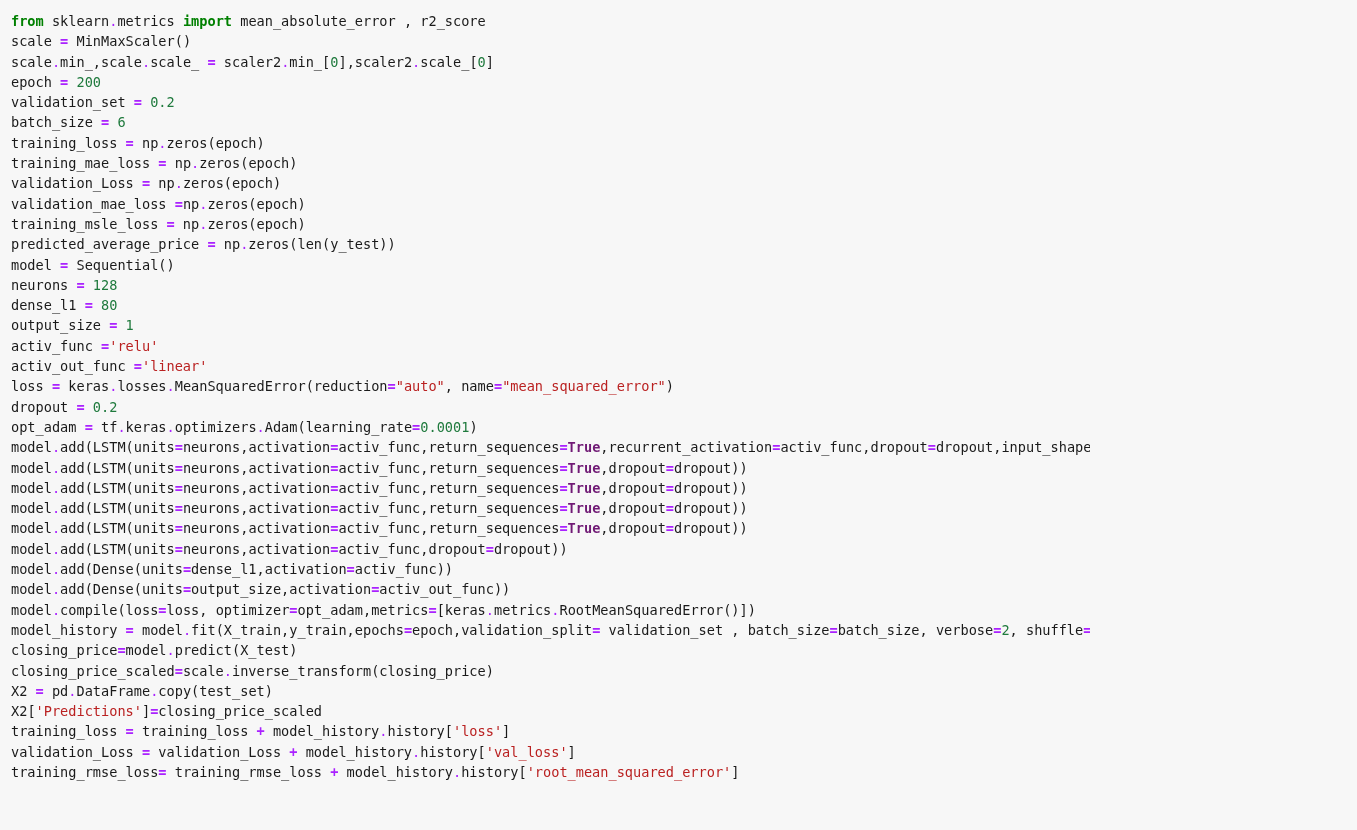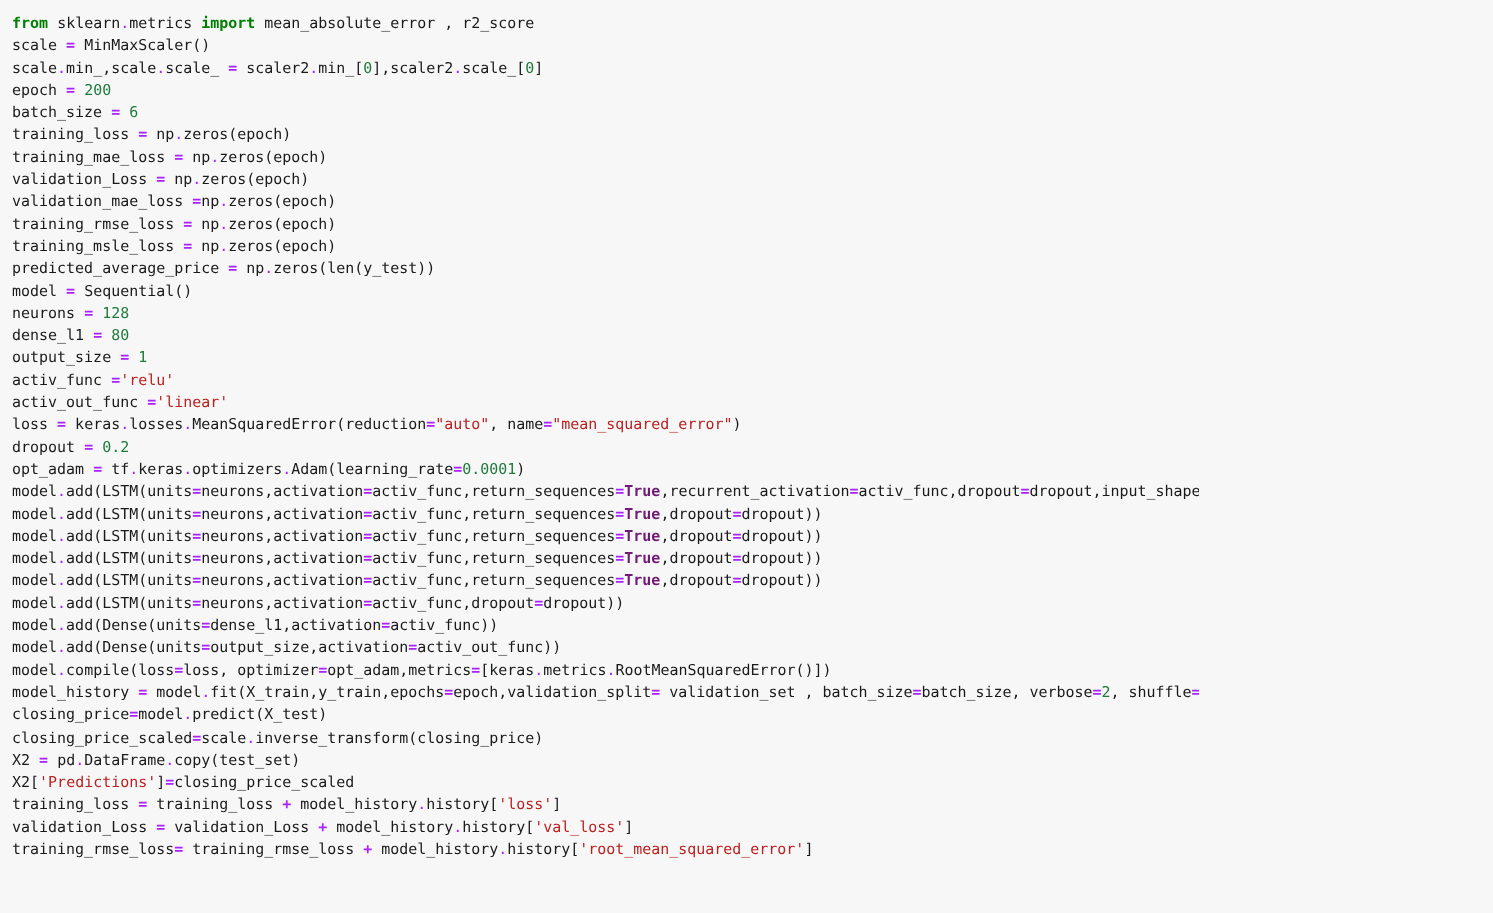--- a/index.html
+++ b/index.html
@@ -43,26 +43,26 @@
 </style>
 </head>
 <body>
 
 <div id="code-cell">
   <div id="code-lines">
       <div class="code-line"><span class="tok-kw">from</span><span class="tok-plain"> </span><span class="tok-plain">sklearn</span><span class="tok-dot">.</span><span class="tok-plain">metrics</span><span class="tok-plain"> </span><span class="tok-kw">import</span><span class="tok-plain"> </span><span class="tok-plain">mean_absolute_error </span><span class="tok-punc">,</span><span class="tok-plain"> r2_score</span></div>
       <div class="code-line"><span class="tok-plain">scale </span><span class="tok-op">=</span><span class="tok-plain"> MinMaxScaler</span><span class="tok-punc">()</span></div>
       <div class="code-line"><span class="tok-plain">scale</span><span class="tok-dot">.</span><span class="tok-plain">min_</span><span class="tok-punc">,</span><span class="tok-plain">scale</span><span class="tok-dot">.</span><span class="tok-plain">scale_ </span><span class="tok-op">=</span><span class="tok-plain"> scaler2</span><span class="tok-dot">.</span><span class="tok-plain">min_</span><span class="tok-punc">[</span><span class="tok-num">0</span><span class="tok-punc">]</span><span class="tok-punc">,</span><span class="tok-plain">scaler2</span><span class="tok-dot">.</span><span class="tok-plain">scale_</span><span class="tok-punc">[</span><span class="tok-num">0</span><span class="tok-punc">]</span></div>
       <div class="code-line"><span class="tok-plain">epoch </span><span class="tok-op">=</span><span class="tok-plain"> </span><span class="tok-num">200</span></div>
+      <div class="code-line"><span class="tok-plain">validation_set </span><span class="tok-op">=</span><span class="tok-plain"> </span><span class="tok-num">0.2</span></div>
       <div class="code-line"><span class="tok-plain">batch_size </span><span class="tok-op">=</span><span class="tok-plain"> </span><span class="tok-num">6</span></div>
       <div class="code-line"><span class="tok-plain">training_loss </span><span class="tok-op">=</span><span class="tok-plain"> np</span><span class="tok-dot">.</span><span class="tok-plain">zeros</span><span class="tok-punc">(</span><span class="tok-plain">epoch</span><span class="tok-punc">)</span></div>
       <div class="code-line"><span class="tok-plain">training_mae_loss </span><span class="tok-op">=</span><span class="tok-plain"> np</span><span class="tok-dot">.</span><span class="tok-plain">zeros</span><span class="tok-punc">(</span><span class="tok-plain">epoch</span><span class="tok-punc">)</span></div>
       <div class="code-line"><span class="tok-plain">validation_Loss </span><span class="tok-op">=</span><span class="tok-plain"> np</span><span class="tok-dot">.</span><span class="tok-plain">zeros</span><span class="tok-punc">(</span><span class="tok-plain">epoch</span><span class="tok-punc">)</span></div>
       <div class="code-line"><span class="tok-plain">validation_mae_loss </span><span class="tok-op">=</span><span class="tok-plain">np</span><span class="tok-dot">.</span><span class="tok-plain">zeros</span><span class="tok-punc">(</span><span class="tok-plain">epoch</span><span class="tok-punc">)</span></div>
-      <div class="code-line"><span class="tok-plain">training_rmse_loss </span><span class="tok-op">=</span><span class="tok-plain"> np</span><span class="tok-dot">.</span><span class="tok-plain">zeros</span><span class="tok-punc">(</span><span class="tok-plain">epoch</span><span class="tok-punc">)</span></div>
       <div class="code-line"><span class="tok-plain">training_msle_loss </span><span class="tok-op">=</span><span class="tok-plain"> np</span><span class="tok-dot">.</span><span class="tok-plain">zeros</span><span class="tok-punc">(</span><span class="tok-plain">epoch</span><span class="tok-punc">)</span></div>
       <div class="code-line"><span class="tok-plain">predicted_average_price </span><span class="tok-op">=</span><span class="tok-plain"> np</span><span class="tok-dot">.</span><span class="tok-plain">zeros</span><span class="tok-punc">(</span><span class="tok-plain">len</span><span class="tok-punc">(</span><span class="tok-plain">y_test</span><span class="tok-punc">))</span></div>
       <div class="code-line"><span class="tok-plain">model </span><span class="tok-op">=</span><span class="tok-plain"> Sequential</span><span class="tok-punc">()</span></div>
       <div class="code-line"><span class="tok-plain">neurons </span><span class="tok-op">=</span><span class="tok-plain"> </span><span class="tok-num">128</span></div>
       <div class="code-line"><span class="tok-plain">dense_l1 </span><span class="tok-op">=</span><span class="tok-plain"> </span><span class="tok-num">80</span></div>
       <div class="code-line"><span class="tok-plain">output_size </span><span class="tok-op">=</span><span class="tok-plain"> </span><span class="tok-num">1</span></div>
       <div class="code-line"><span class="tok-plain">activ_func </span><span class="tok-op">=</span><span class="tok-str">'relu'</span></div>
       <div class="code-line"><span class="tok-plain">activ_out_func </span><span class="tok-op">=</span><span class="tok-str">'linear'</span></div>
       <div class="code-line"><span class="tok-plain">loss </span><span class="tok-op">=</span><span class="tok-plain"> keras</span><span class="tok-dot">.</span><span class="tok-plain">losses</span><span class="tok-dot">.</span><span class="tok-plain">MeanSquaredError</span><span class="tok-punc">(</span><span class="tok-plain">reduction</span><span class="tok-op">=</span><span class="tok-str">"auto"</span><span class="tok-punc">, </span><span class="tok-plain">name</span><span class="tok-op">=</span><span class="tok-str">"mean_squared_error"</span><span class="tok-punc">)</span></div>
       <div class="code-line"><span class="tok-plain">dropout </span><span class="tok-op">=</span><span class="tok-plain"> </span><span class="tok-num">0.2</span></div>

